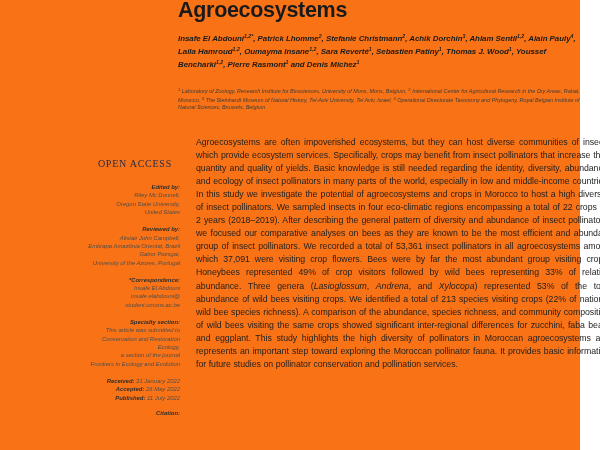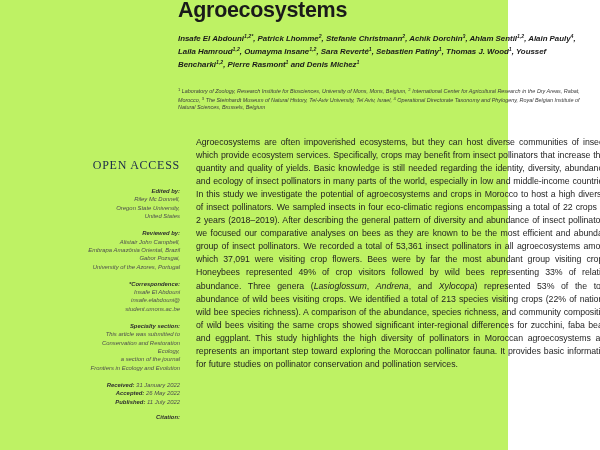--- a/index.html
+++ b/index.html
@@ -11,23 +11,23 @@
     width: 600px;
     height: 450px;
     overflow: hidden;
     font-family: "Liberation Sans", sans-serif;
     color: #231f20;
     -webkit-font-smoothing: antialiased;
   }
 
   .page {
     position: relative;
-    width: 508px;
+    width: 580px;
     height: 450px;
-    background: #bef264;
+    background: #f97316;
     box-sizing: border-box;
   }
 
   
   .title-row {
     position: absolute;
     left: 178px;
     top: -2px;
     width: 418px;
   }
@@ -100,24 +100,24 @@
   .sidebar {
     position: absolute;
     left: 30px;
     top: 158px;
     width: 150px;
     text-align: right;
     color: #4a4a4a;
   }
   .open-access {
     font-family: "Liberation Serif", serif;
-    font-size: 12px;
+    font-size: 10px;
     letter-spacing: 0.75px;
     color: #1b2a4a;
-    margin: 0 0 14px 0;
+    margin: 0 8px 14px 0;
     text-align: right;
     font-weight: normal;
   }
   .side-block {
     margin-bottom: 8.5px;
     font-size: 5.9px;
     line-height: 8.4px;
     font-style: italic;
     color: #4d4d4d;
     text-align: right;

